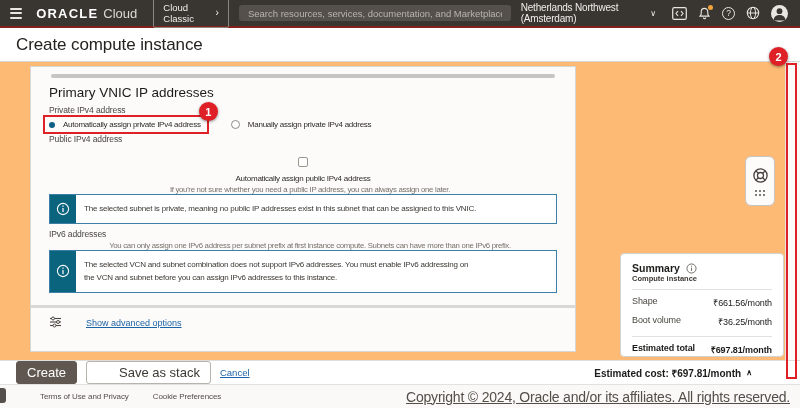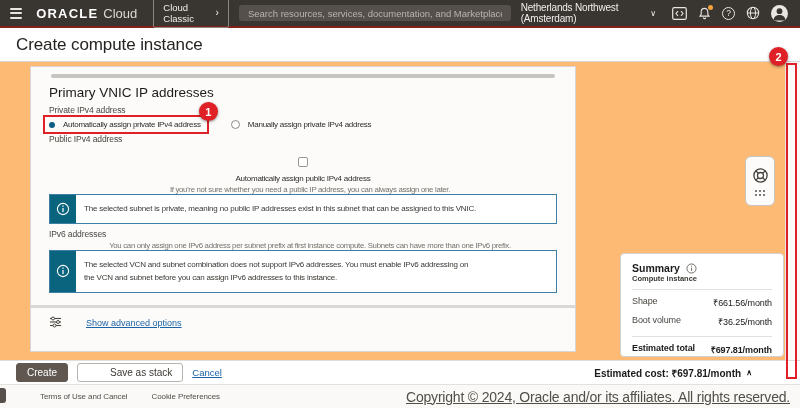--- a/index.html
+++ b/index.html
@@ -77,21 +77,21 @@
   
   .float-widget { position:absolute; left:745px; top:94px; width:30px; height:50px; background:#fdfcfb;
                   border:1px solid #c6c4c1; border-radius:6px; display:flex; flex-direction:column;
                   align-items:center; justify-content:center; gap:6px; }
   .dots-grid { display:grid; grid-template-columns:repeat(3, 2px); grid-template-rows:repeat(2, 2px); gap:2px; cursor:grab; }
   .dots-grid i { width:2px; height:2px; background:#55504b; border-radius:50%; }
 
   
   .action-bar { position:absolute; top:360px; left:0; right:0; height:24px; background:#fff;
                 border-top:1px solid #e0dedb; display:flex; align-items:center; padding:0 48px 0 16px; gap:9px; }
-  .btn { font-size:10px; padding:3px 10px; border-radius:3px; cursor:pointer; font-family:"Liberation Sans", sans-serif; }
+  .btn { font-size:13px; padding:3px 10px; border-radius:3px; cursor:pointer; font-family:"Liberation Sans", sans-serif; }
   .btn-primary { background:#605850; border:1px solid #605850; color:#fff; }
   .btn-secondary { background:#fff; border:1px solid #b7b3ae; color:#3b3733;padding-left:32px; }
   .link { font-size:9.5px; color:#1c63a5; text-decoration:underline; cursor:pointer; }
   .cost-group { margin-left:auto; display:flex; align-items:center; gap:5px; font-size:10px; font-weight:700; color:#1c1b1a; cursor:pointer; }
   .cost-caret { font-size:8px; }
 
   
   .footer { position:absolute; top:384px; left:0; right:0; height:24px; background:#faf9f7;
             border-top:1px solid #e3e1de; display:flex; align-items:center; padding:0 10px 0 40px; gap:24px; }
   .footer-link { font-size:8px; color:#524e48; cursor:pointer; letter-spacing:-0.1px; }
@@ -279,21 +279,21 @@
     <button class="btn btn-primary">Create</button>
     <button class="btn btn-secondary">Save as stack</button>
     <span class="link">Cancel</span>
     <div class="cost-group">
       <span>Estimated cost: ₹697.81/month</span>
       <span class="cost-caret">∧</span>
     </div>
   </div>
 
   <div class="footer">
-    <span class="footer-link">Terms of Use and Cancel</span>
+    <span class="footer-link">Terms of Use and Privacy</span>
     <span class="footer-link">Cookie Preferences</span>
     <span class="copyright">Copyright © 2024, Oracle and/or its affiliates. All rights reserved.</span>
   </div>
   <div class="chat-sliver"></div>
 
   <div class="ann-rect-2"></div>
   <div class="badge badge-2">2</div>
 
 </div>
 

